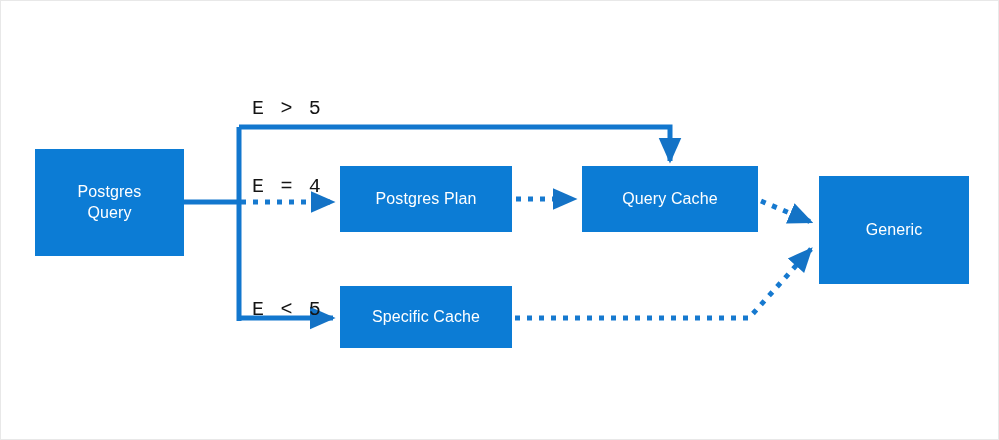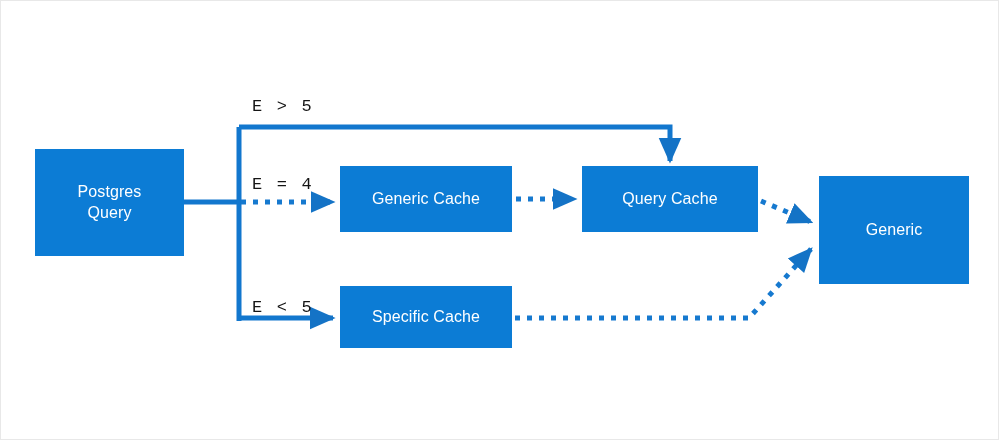--- a/index.html
+++ b/index.html
@@ -38,21 +38,21 @@
     line-height: 1.28;
     font-weight: 400;
     letter-spacing: 0.1px;
     white-space: pre-line;
     z-index: 3;
   }
   .edge-label {
     position: absolute;
     color: #151515;
     font-family: "Liberation Mono", monospace;
-    font-size: 17px;
+    font-size: 20px;
     letter-spacing: 2.2px;
     white-space: nowrap;
     z-index: 4;
   }
 </style>
 </head>
 <body>
 
 <div id="diagram-root">
 
@@ -79,21 +79,21 @@
     <path d="M 515 198 L 574 198" stroke="#1679cf" stroke-width="5" fill="none" stroke-dasharray="5 7" stroke-linecap="butt" marker-end="url(#arrow-dotted)"></path>
 
     <path d="M 760 200 L 810 221" stroke="#1679cf" stroke-width="5" fill="none" stroke-dasharray="5 7" stroke-linecap="butt" marker-end="url(#arrow-dotted)"></path>
 
     <path d="M 514 317 L 748 317 L 810 248" stroke="#1679cf" stroke-width="5" fill="none" stroke-dasharray="5 7" stroke-linecap="butt" marker-end="url(#arrow-dotted)"></path>
   </svg>
 
   <div class="node-box" style="left:34px; top:148px; width:149px; height:107px;">Postgres
 Query</div>
 
-  <div class="node-box" style="left:339px; top:165px; width:172px; height:66px;">Generic Cache</div>
+  <div class="node-box" style="left:339px; top:165px; width:172px; height:66px;">Postgres Plan</div>
 
   <div class="node-box" style="left:581px; top:165px; width:176px; height:66px;">Query Cache</div>
 
   <div class="node-box" style="left:818px; top:175px; width:150px; height:108px;">Generic</div>
 
   <div class="node-box" style="left:339px; top:285px; width:172px; height:62px;">Specific Cache</div>
 
   <div class="edge-label" style="left:251px; top:96px;">E &gt; 5</div>
 
   <div class="edge-label" style="left:251px; top:174px;">E = 4</div>

